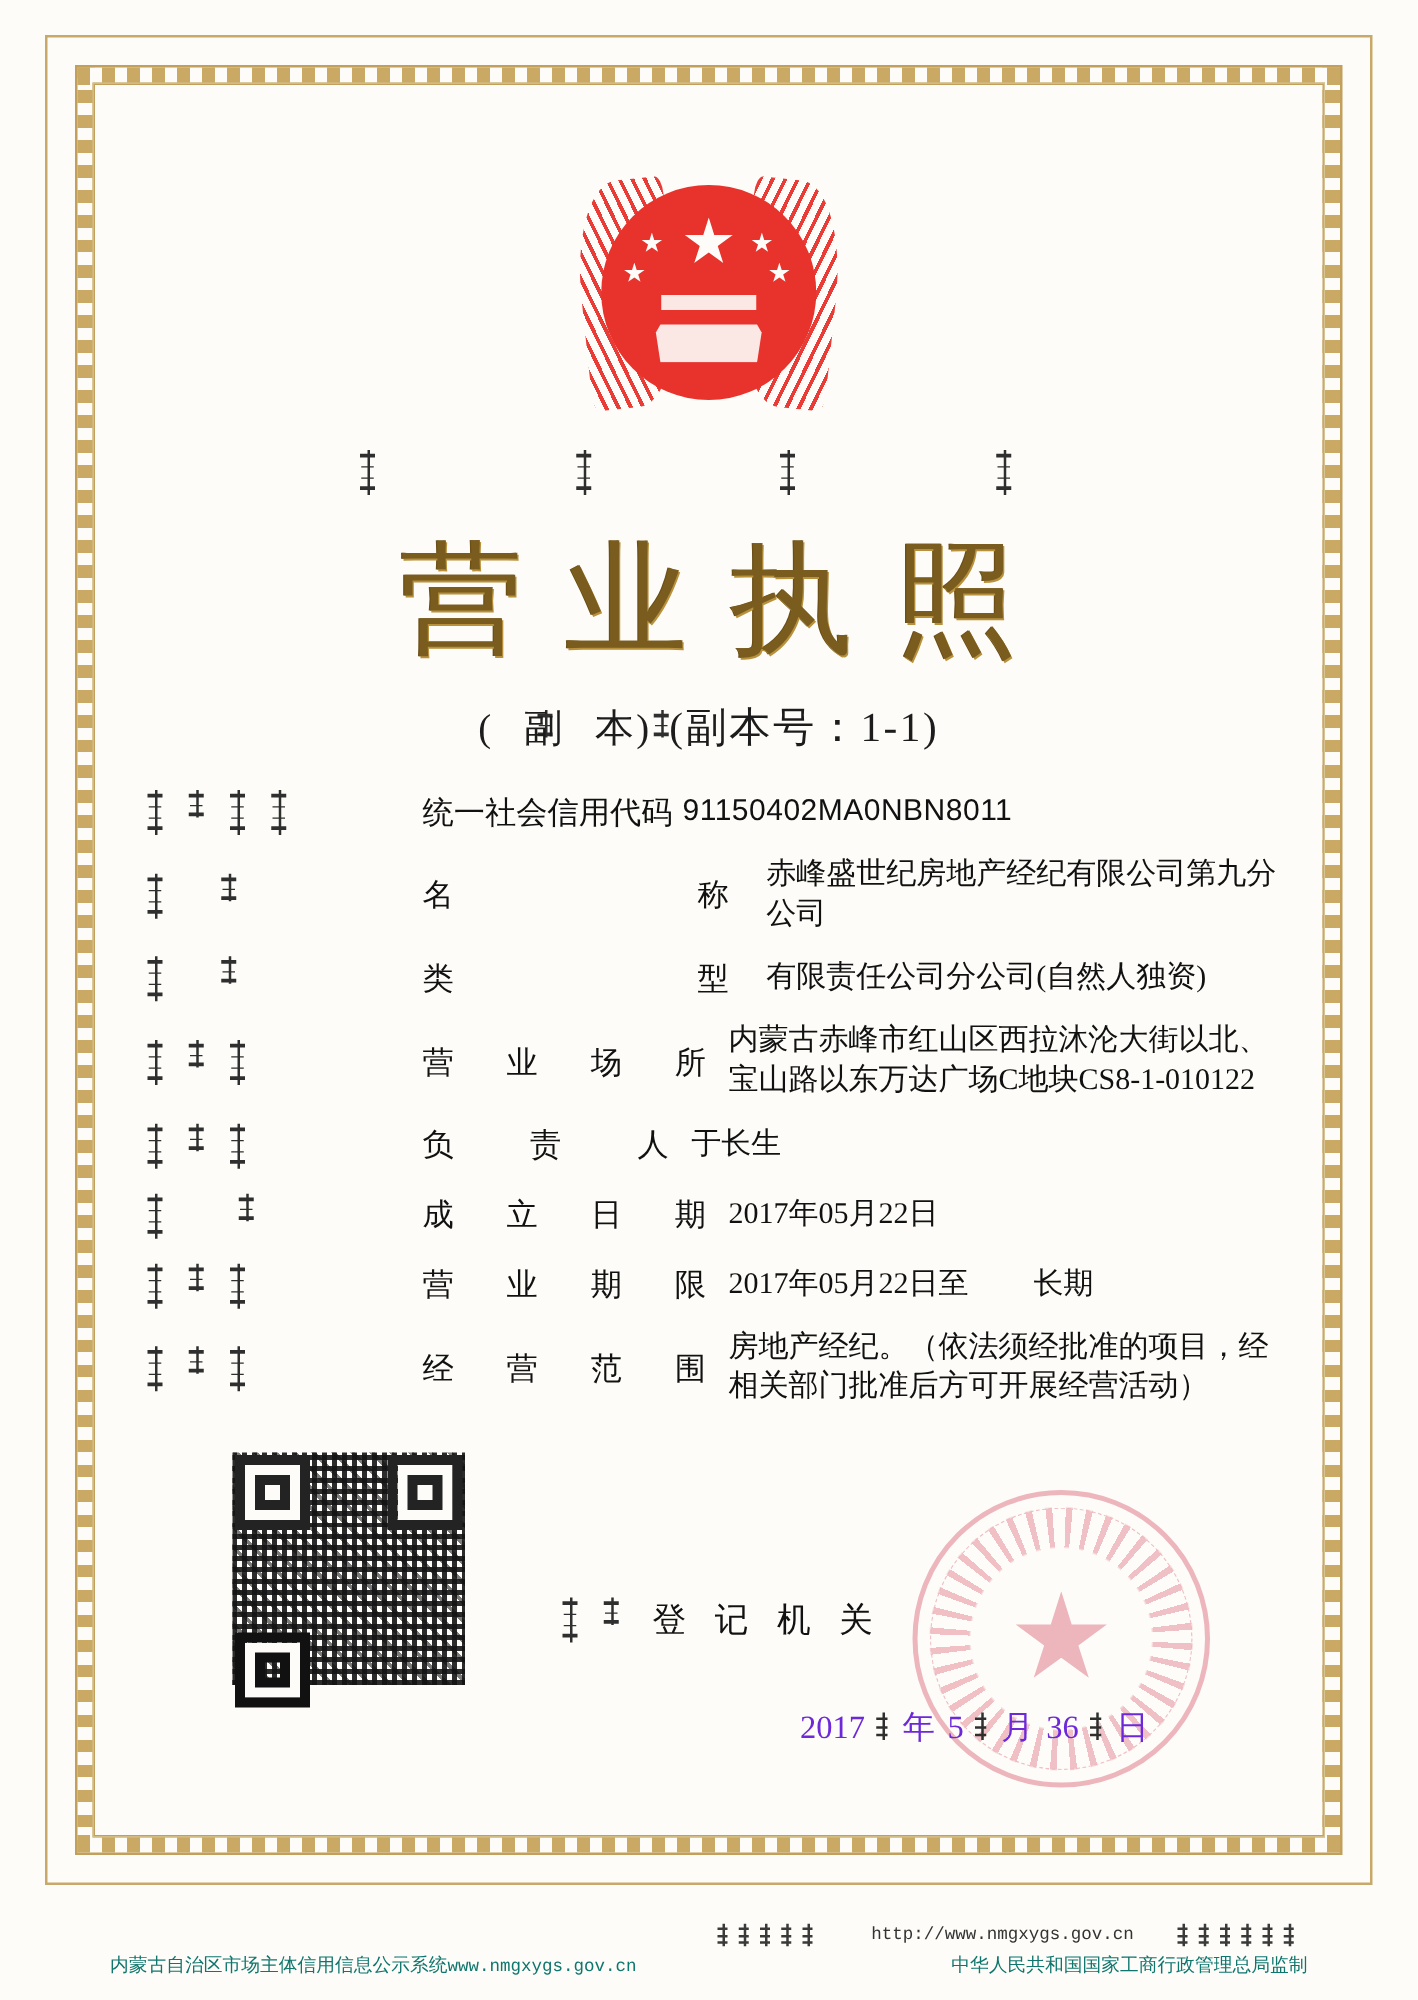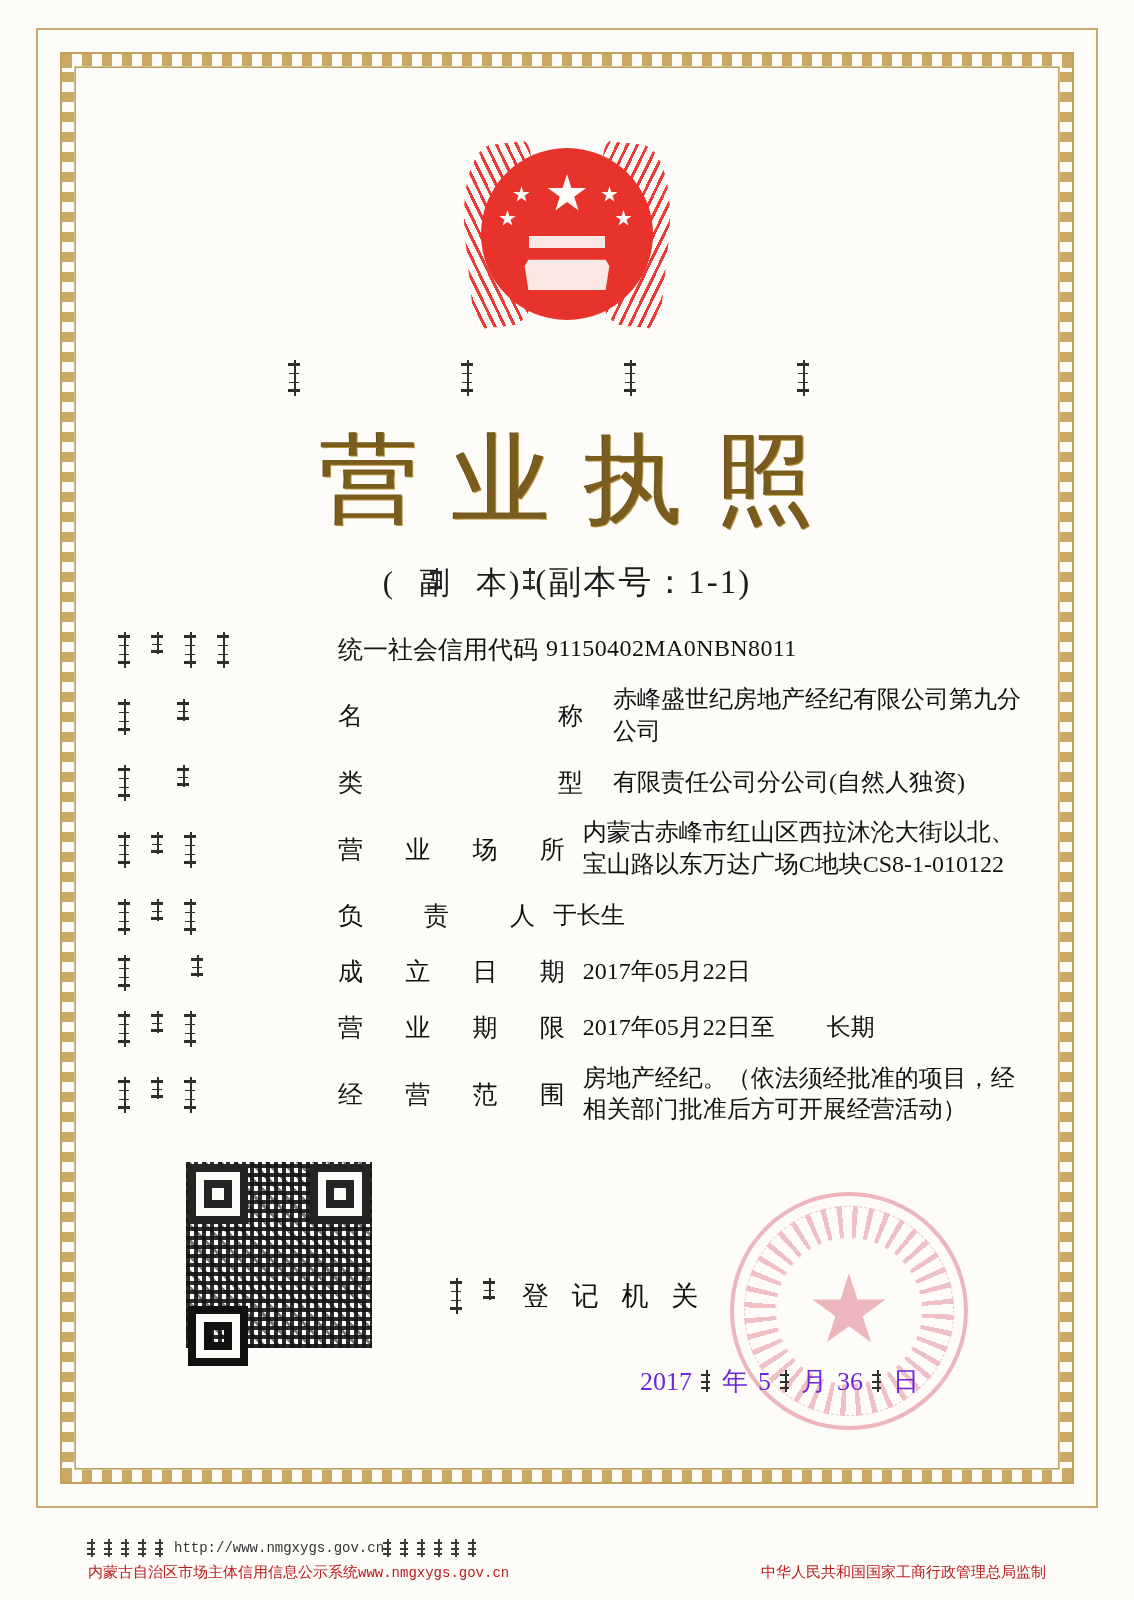--- a/index.html
+++ b/index.html
@@ -197,21 +197,21 @@
     white-space: nowrap;
     text-align: right;
     padding-right: 8px;
   }
   .row .value {
     font-size: 24px;
     color: #111;
     line-height: 1.32;
     flex: 1 1 auto;
   }
-  .row .value.code { font-family: Liberation Serif, serif; letter-spacing: .4px; }
+  .row .value.code { font-family: Liberation Sans, sans-serif; letter-spacing: .4px; }
   .row.uscc .label { letter-spacing: 0; }
   .label.sp2 { letter-spacing: 30px; padding-right: 0; }
   .label.sp3 { letter-spacing: 18px; padding-right: 0; }
   .value .gap { display: inline-block; width: 52px; }
 
   
   .qr {
     position: absolute;
     left: 186px;
     top: 1162px;
@@ -326,32 +326,33 @@
 
   
   .footer {
     position: absolute;
     left: 0; right: 0;
     bottom: 18px;
     padding: 0 88px;
   }
   .footer .line-top {
     display: flex;
-    justify-content: flex-start;
+    justify-content: flex-end;
     align-items: center;
     font-size: 14px;
     color: #333;
     margin-bottom: 6px;
+    gap: 36px;
   }
   .footer .line-bot {
     display: flex;
     justify-content: space-between;
     align-items: center;
     font-size: 15px;
-    color: #b91c1c;
+    color: #0f766e;
   }
   .footer .url {
     font-family: "Liberation Mono", monospace;
     font-size: 14px;
   }
   .footer .mg-mini {
     display: inline-flex;
     gap: 9px;
     margin-right: 10px;
   }

